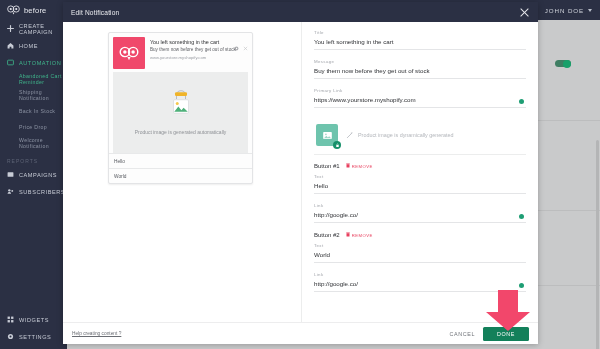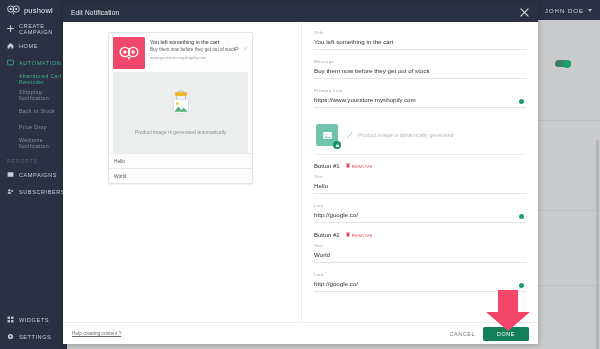--- a/index.html
+++ b/index.html
@@ -203,21 +203,21 @@
       <div class="brand">
         <span class="brand-mark">
           <svg width="13" height="10" viewBox="0 0 26 20">
             <circle cx="7.5" cy="8" r="6.2" fill="none" stroke="#e8e9ef" stroke-width="1.7"></circle>
             <circle cx="18.5" cy="8" r="6.2" fill="none" stroke="#e8e9ef" stroke-width="1.7"></circle>
             <circle cx="7.5" cy="8" r="2.2" fill="#e8e9ef"></circle>
             <circle cx="18.5" cy="8" r="2.2" fill="#e8e9ef"></circle>
             <path d="M11 15 L13 19 L15 15" fill="#e8e9ef"></path>
           </svg>
         </span>
-        <span class="brand-text">pushowl</span>
+        <span class="brand-text">before</span>
       </div>
       <div class="topbar-spacer"></div>
       <div class="user-chip">
         <span>JOHN DOE</span>
         <span class="caret"></span>
       </div>
     </div>
 
     <div class="sidebar">
 

